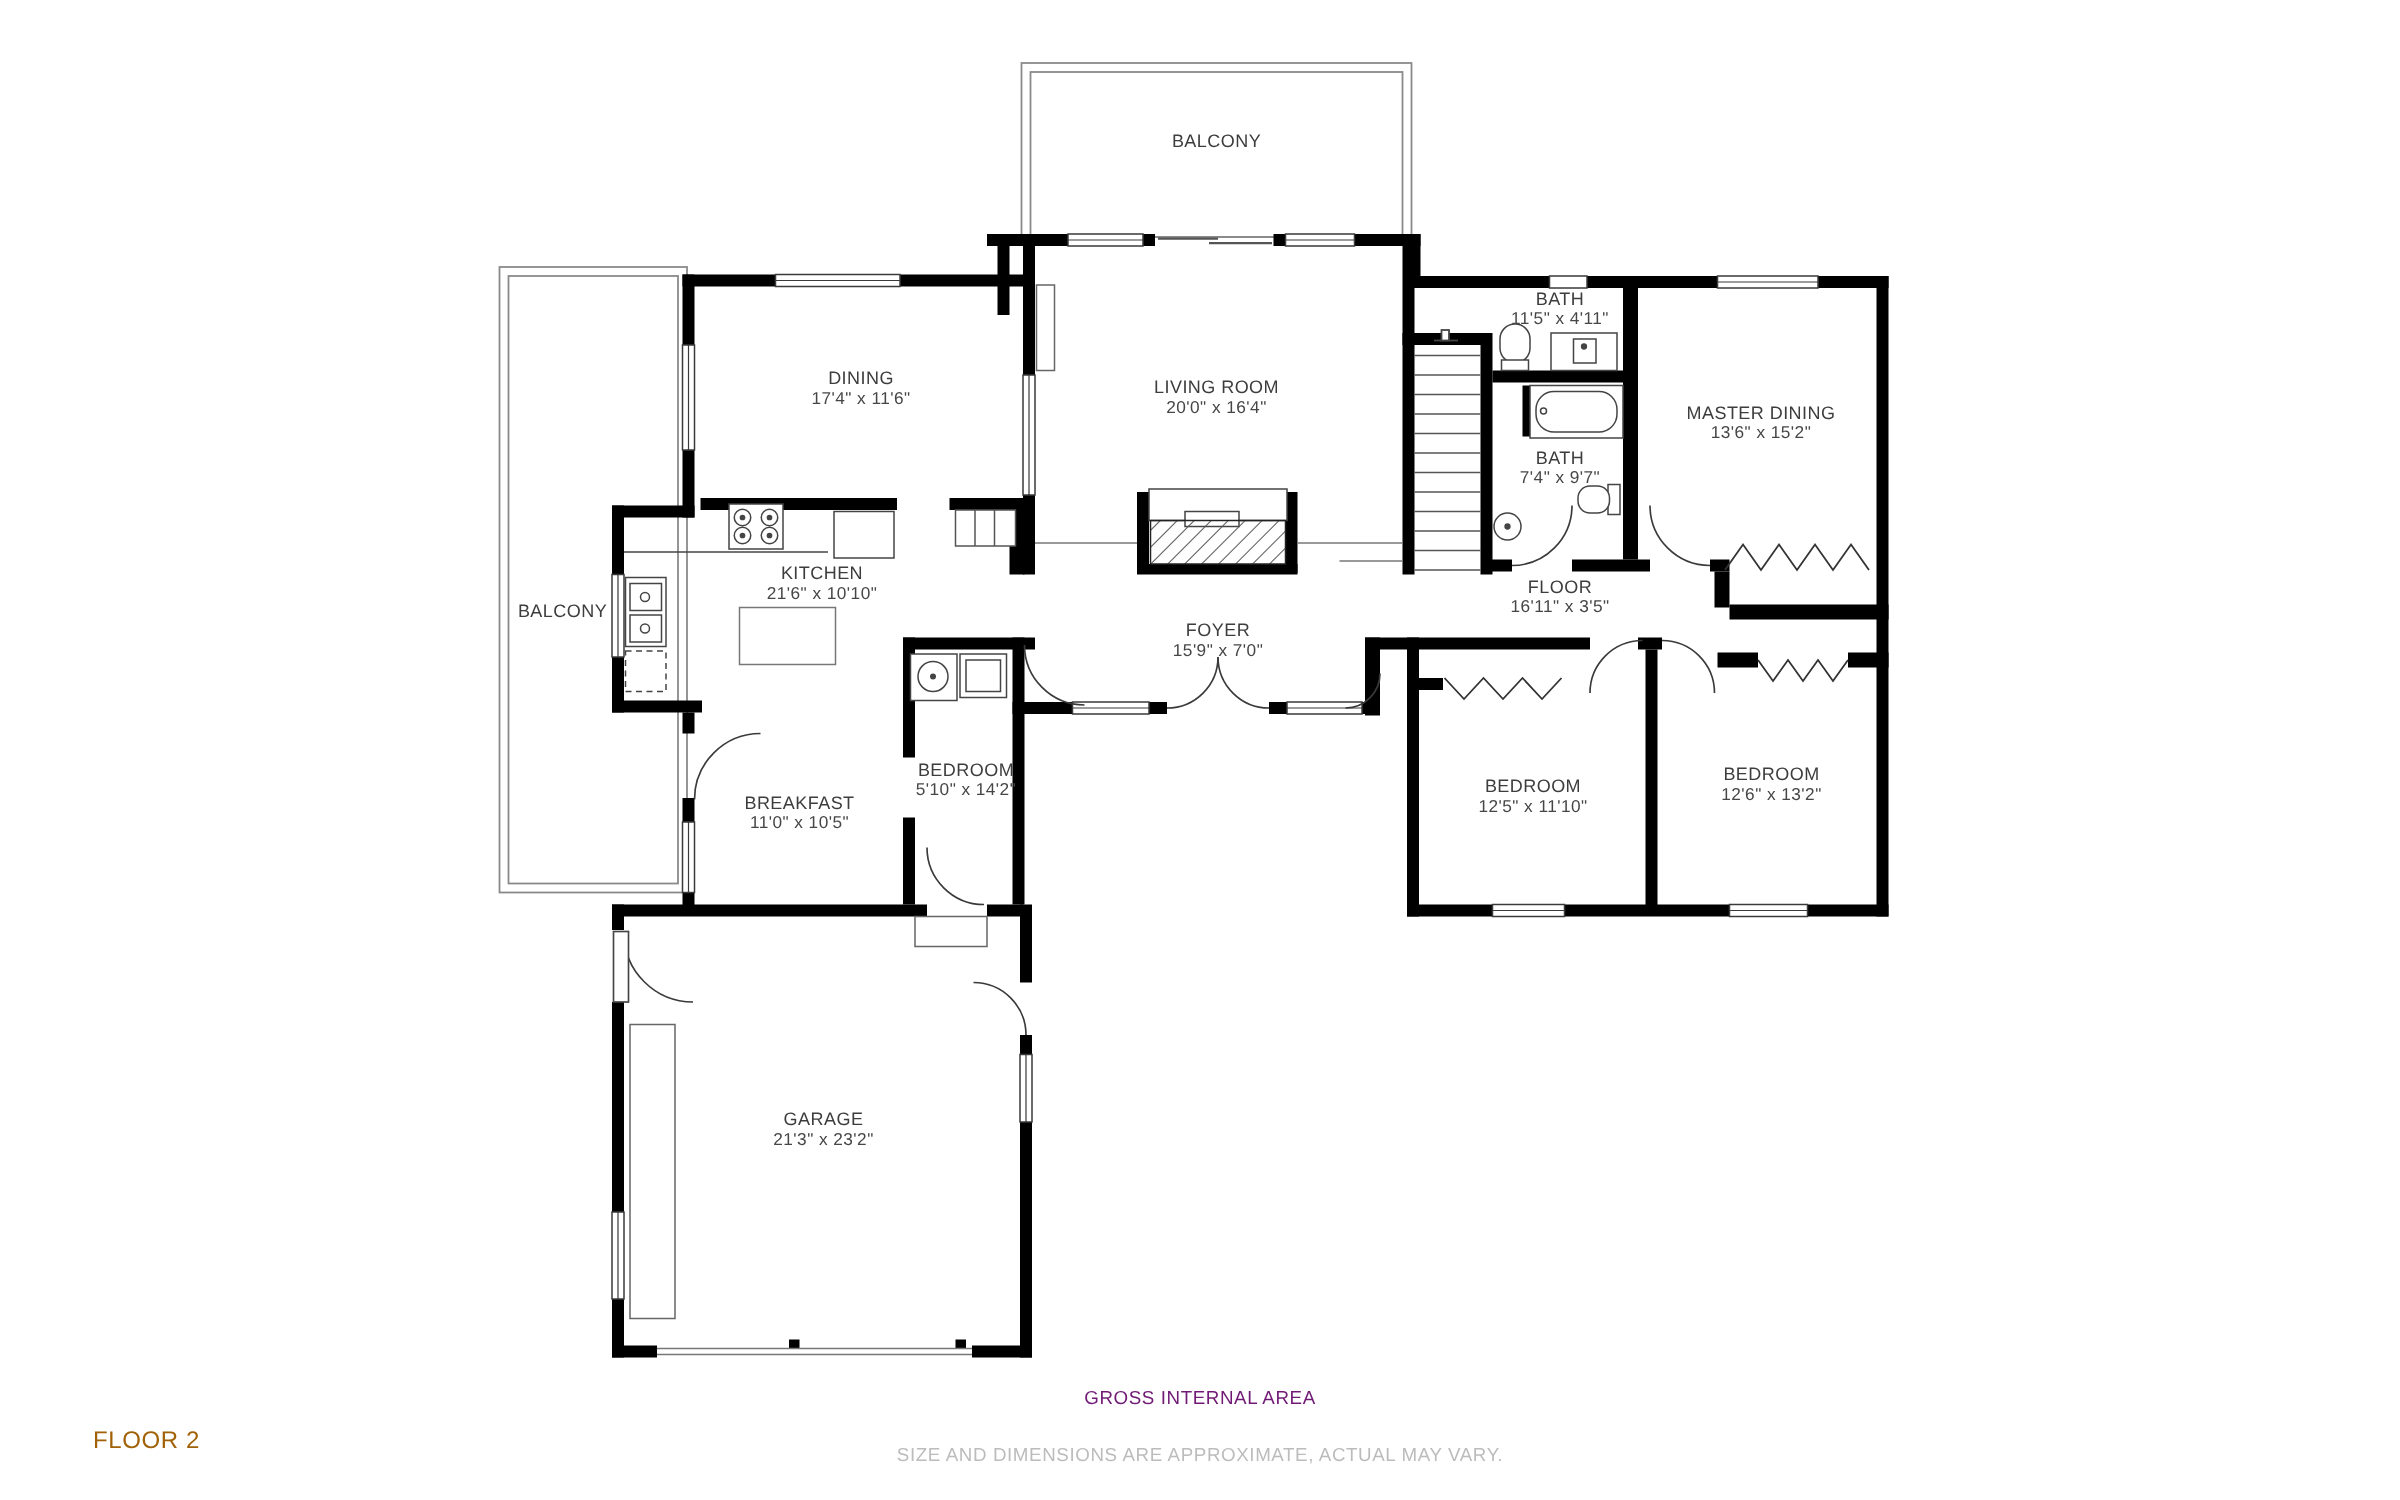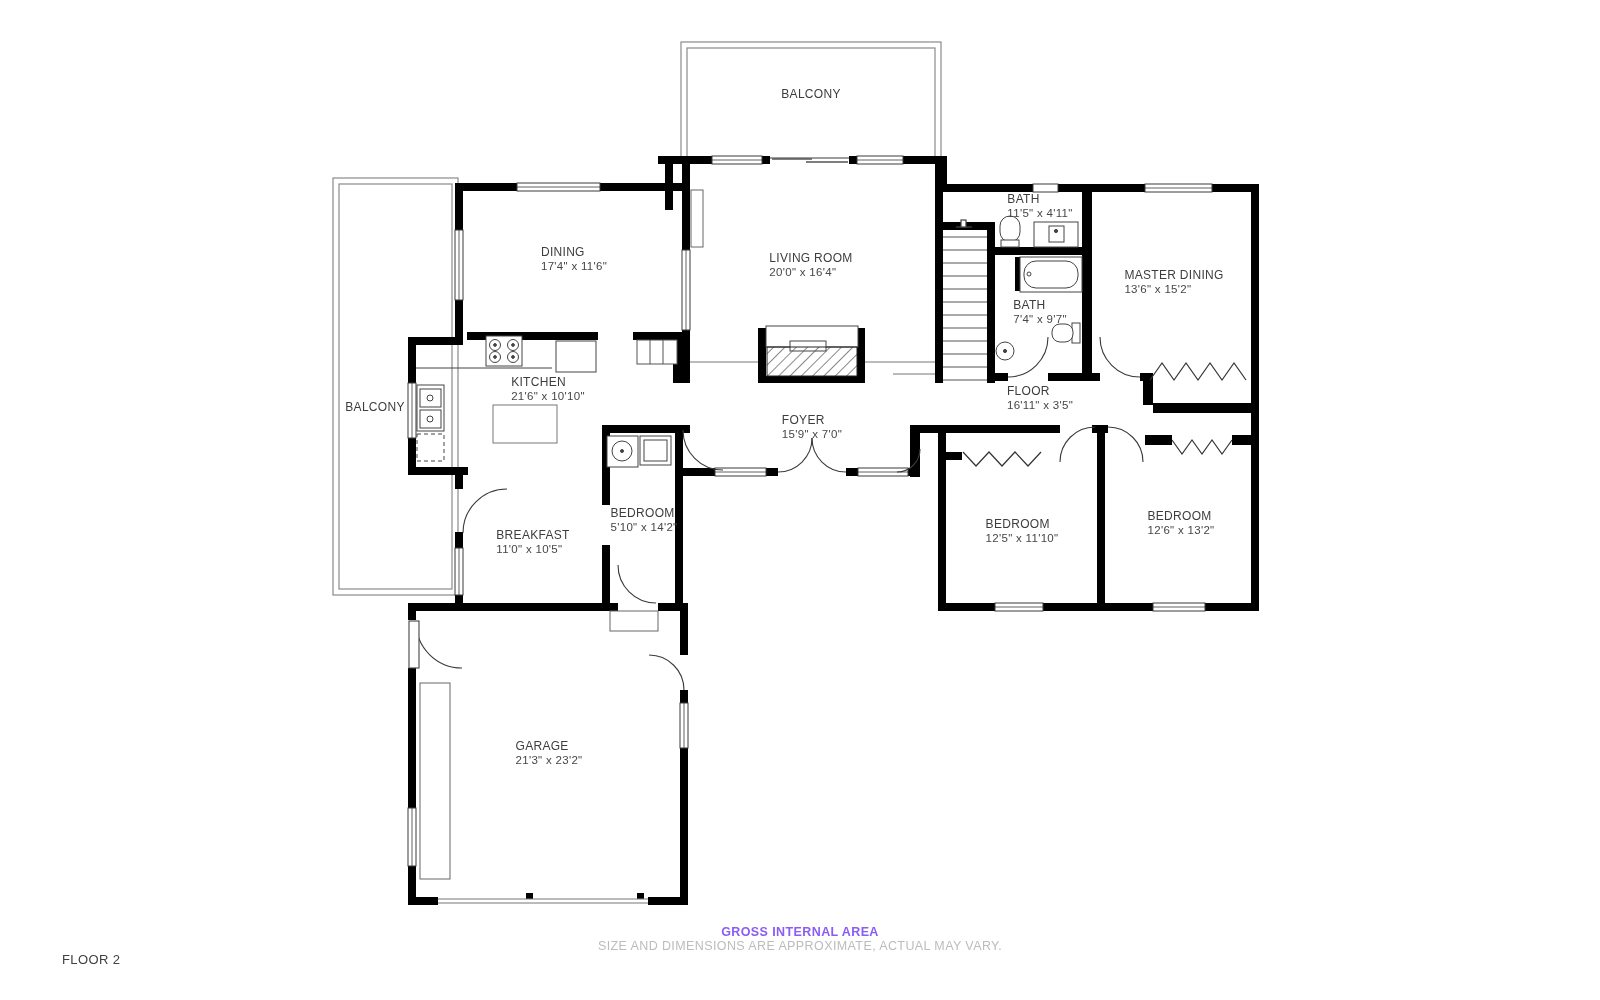--- a/index.html
+++ b/index.html
@@ -1,33 +1,33 @@
 <!DOCTYPE html>
 <html><head>
 <meta charset="utf-8">
 <style>
   html,body{margin:0;padding:0;background:#ffffff;}
   .stage{position:relative;width:1600px;height:1000px;background:#fff;overflow:hidden;
          font-family:"Liberation Sans", sans-serif;}
   .plan-svg{position:absolute;left:0;top:0;}
   
-  .room-label{position:absolute;transform:translateX(-50%);
+  .room-label{position:absolute;transform:translateX(-50%);text-align:center;
               color:#3d3d3d;font-size:12px;line-height:14px;letter-spacing:.3px;white-space:nowrap;}
   .rl-dims{font-size:11.5px;color:#464646;}
   
   .logo{position:absolute;left:10px;top:10px;width:200px;}
   .logo-word{margin-top:5px;font-size:28px;letter-spacing:2px;color:#b3b3b3;line-height:30px;}
   .logo-word .reg{font-size:12px;vertical-align:8px;letter-spacing:0;}
   
   .footer{position:absolute;left:0;top:925px;width:1600px;text-align:center;color:#2b2b2b;}
-  .f-gross{font-size:12.5px;color:#8b5cf6;letter-spacing:.4px;margin-bottom:0;font-weight:bold;}
+  .f-gross{font-size:12.5px;color:#701a75;letter-spacing:.4px;margin-bottom:24px;}
   .f-total{font-size:15px;margin-bottom:2px;}
   .f-floors{font-size:15px;margin-bottom:6px;}
   .f-disc{font-size:12.5px;color:#bcbcbc;letter-spacing:.4px;}
-  .floor-tag{position:absolute;left:62px;top:952px;font-size:13px;color:#404040;letter-spacing:.4px;}
+  .floor-tag{position:absolute;left:62px;top:952px;font-size:16px;color:#a16207;letter-spacing:.4px;}
 </style>
 </head>
 <body>
 
 <div class="stage">
 
   <svg class="plan-svg" width="1600" height="1000" viewBox="0 0 1600 1000">
     <defs>
       <pattern id="hatch" width="8" height="8" patternTransform="rotate(45)" patternUnits="userSpaceOnUse">
         <line x1="0" y1="0" x2="0" y2="8" stroke="#555" stroke-width="1.4"></line>

